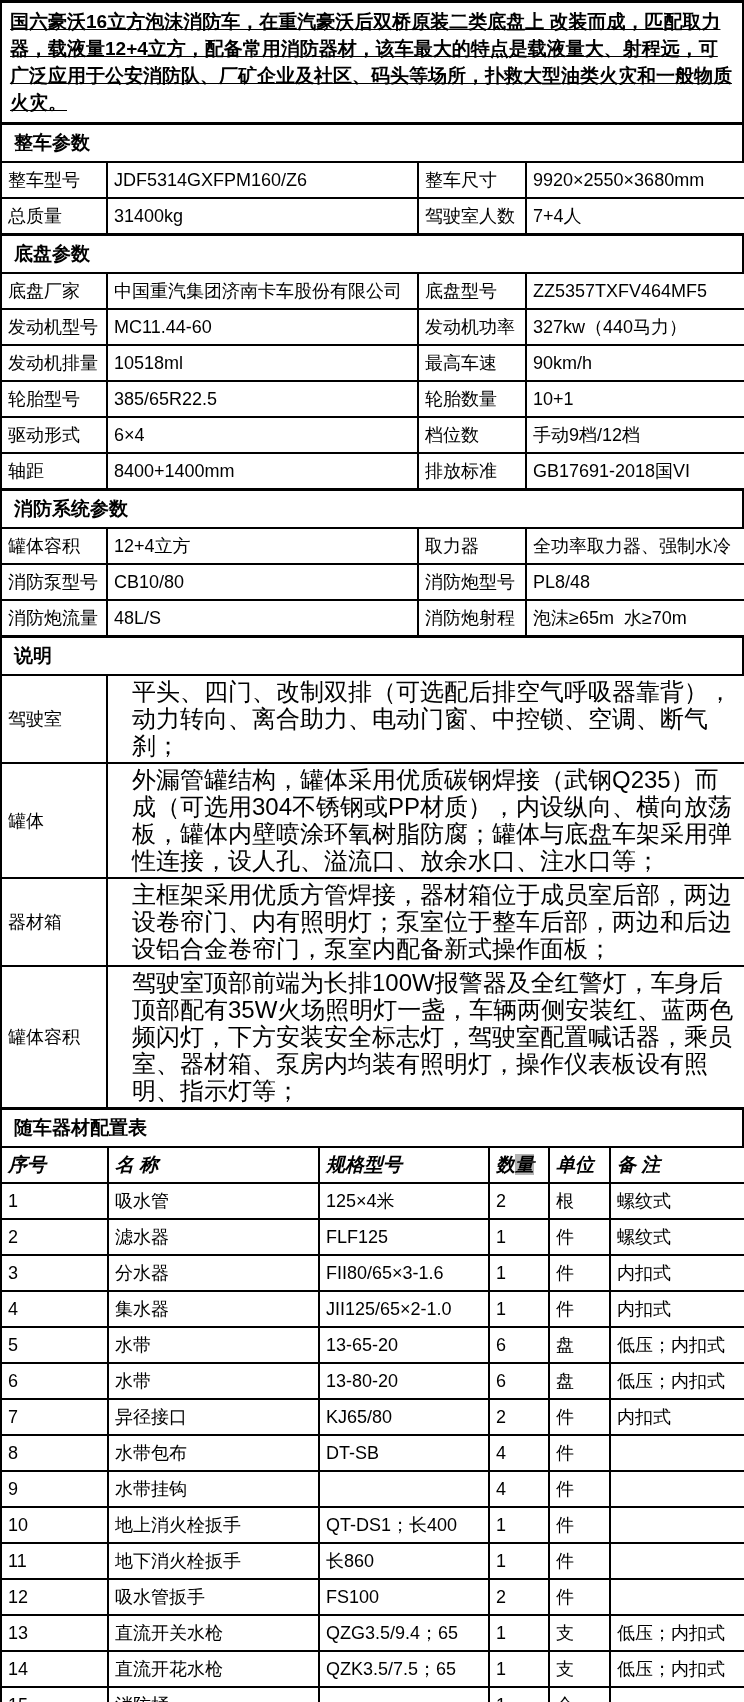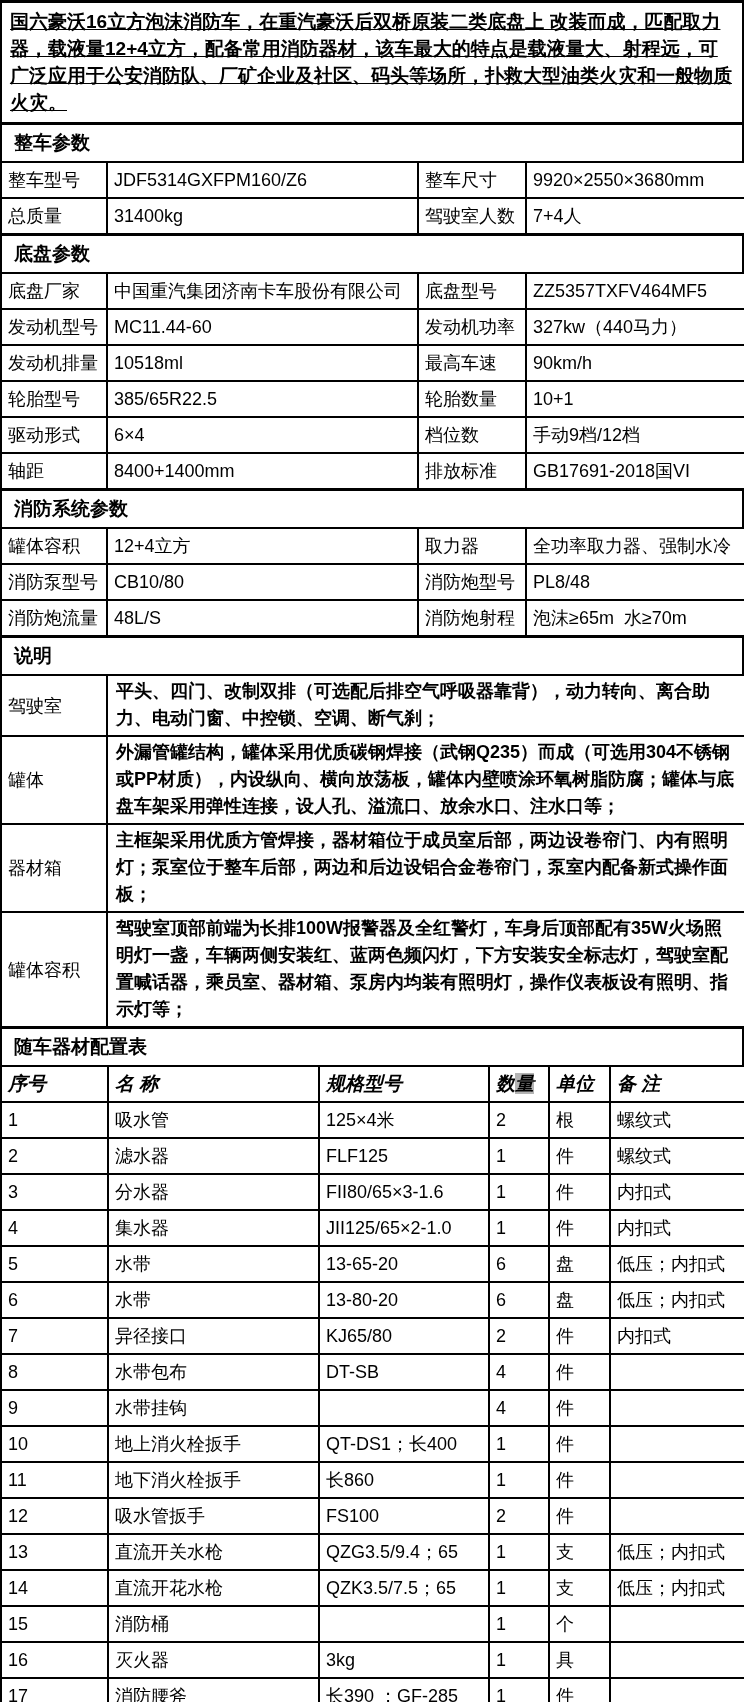--- a/index.html
+++ b/index.html
@@ -45,24 +45,23 @@
     font-size: 18px;
     line-height: 24px;
     padding: 4px 2px 4px 6px;
     vertical-align: middle;
     white-space: pre-wrap;
     word-wrap: break-word;
     overflow: hidden;
   }
   table.spec td, table.equip td { height: 26px; }
   table.notes td.text {
-    font-size: 18px;
+    font-size: 24px;
     line-height: 27px;
-    padding: 2px 8px 3px 8px;
-    font-weight: bold;
+    padding: 2px 8px 3px 24px;
   }
   table.notes td.lab { padding-left: 6px; margin-top: 13px; }
   td.head { font-weight: bold; font-size: 19px; font-style: italic; }
   .hl { background: #b4b4b4; }
 </style>
 </head>
 <body>
 
 <div class="doc">
 

